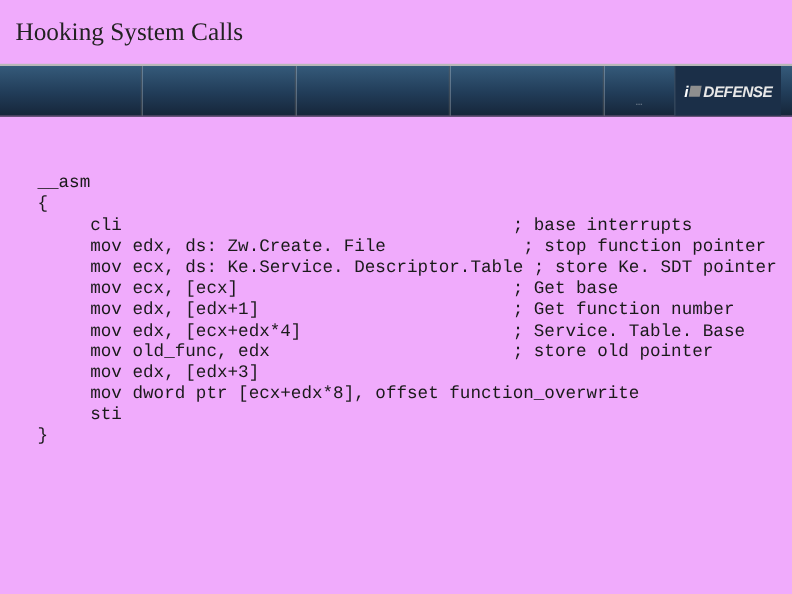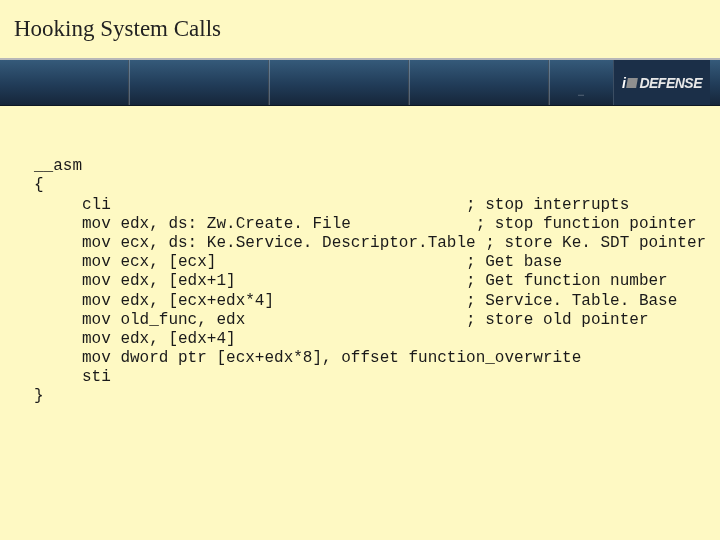--- a/index.html
+++ b/index.html
@@ -8,21 +8,21 @@
     width: 720px;
     height: 540px;
     background: #ffffff;
     font-family: Georgia, 'Times New Roman', serif;
     overflow: hidden;
   }
   .slide {
     position: relative;
     width: 720px;
     height: 540px;
-    background: #fef9c3;
+    background: #f0abfc;
   }
   .title-bar {
     height: 58px;
     display: flex;
     align-items: center;
     padding-left: 14px;
     box-sizing: border-box;
   }
   .title-text {
     font-size: 23px;
@@ -133,26 +133,26 @@
     <div class="logo">
       <span class="logo-inner">
         <span class="lead">i</span><span class="arrowbox"></span><span>DEFENSE</span>
       </span>
     </div>
   </div>
 
   <div class="code-area">
 <span>__asm</span>
 <span>{</span>
-<span class="ind1">cli                                     ; stop interrupts</span>
+<span class="ind1">cli                                     ; base interrupts</span>
 <span class="ind1">mov edx, ds: Zw.Create. File             ; stop function pointer</span>
 <span class="ind1">mov ecx, ds: Ke.Service. Descriptor.Table ; store Ke. SDT pointer</span>
 <span class="ind1">mov ecx, [ecx]                          ; Get base</span>
 <span class="ind1">mov edx, [edx+1]                        ; Get function number</span>
 <span class="ind1">mov edx, [ecx+edx*4]                    ; Service. Table. Base</span>
 <span class="ind1">mov old_func, edx                       ; store old pointer</span>
-<span class="ind1">mov edx, [edx+4]</span>
+<span class="ind1">mov edx, [edx+3]</span>
 <span class="ind1">mov dword ptr [ecx+edx*8], offset function_overwrite</span>
 <span class="ind1">sti</span>
 <span>}</span>
   </div>
 
 </div>
 
 </body></html>

